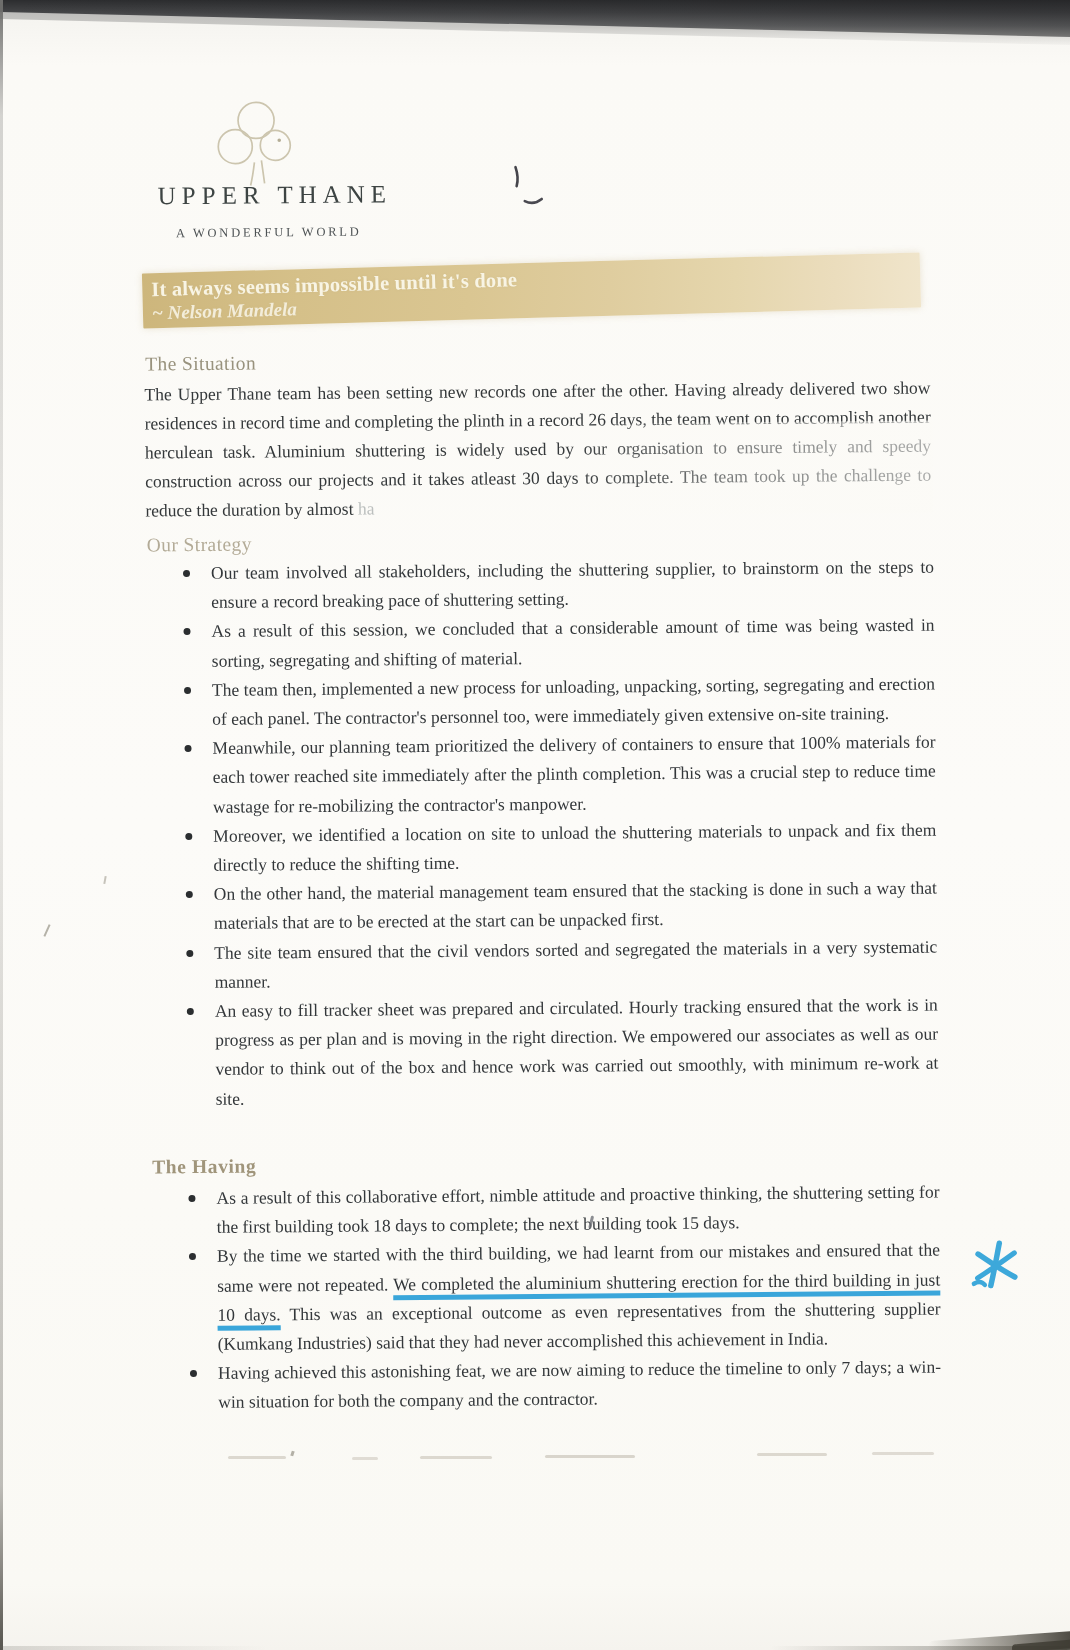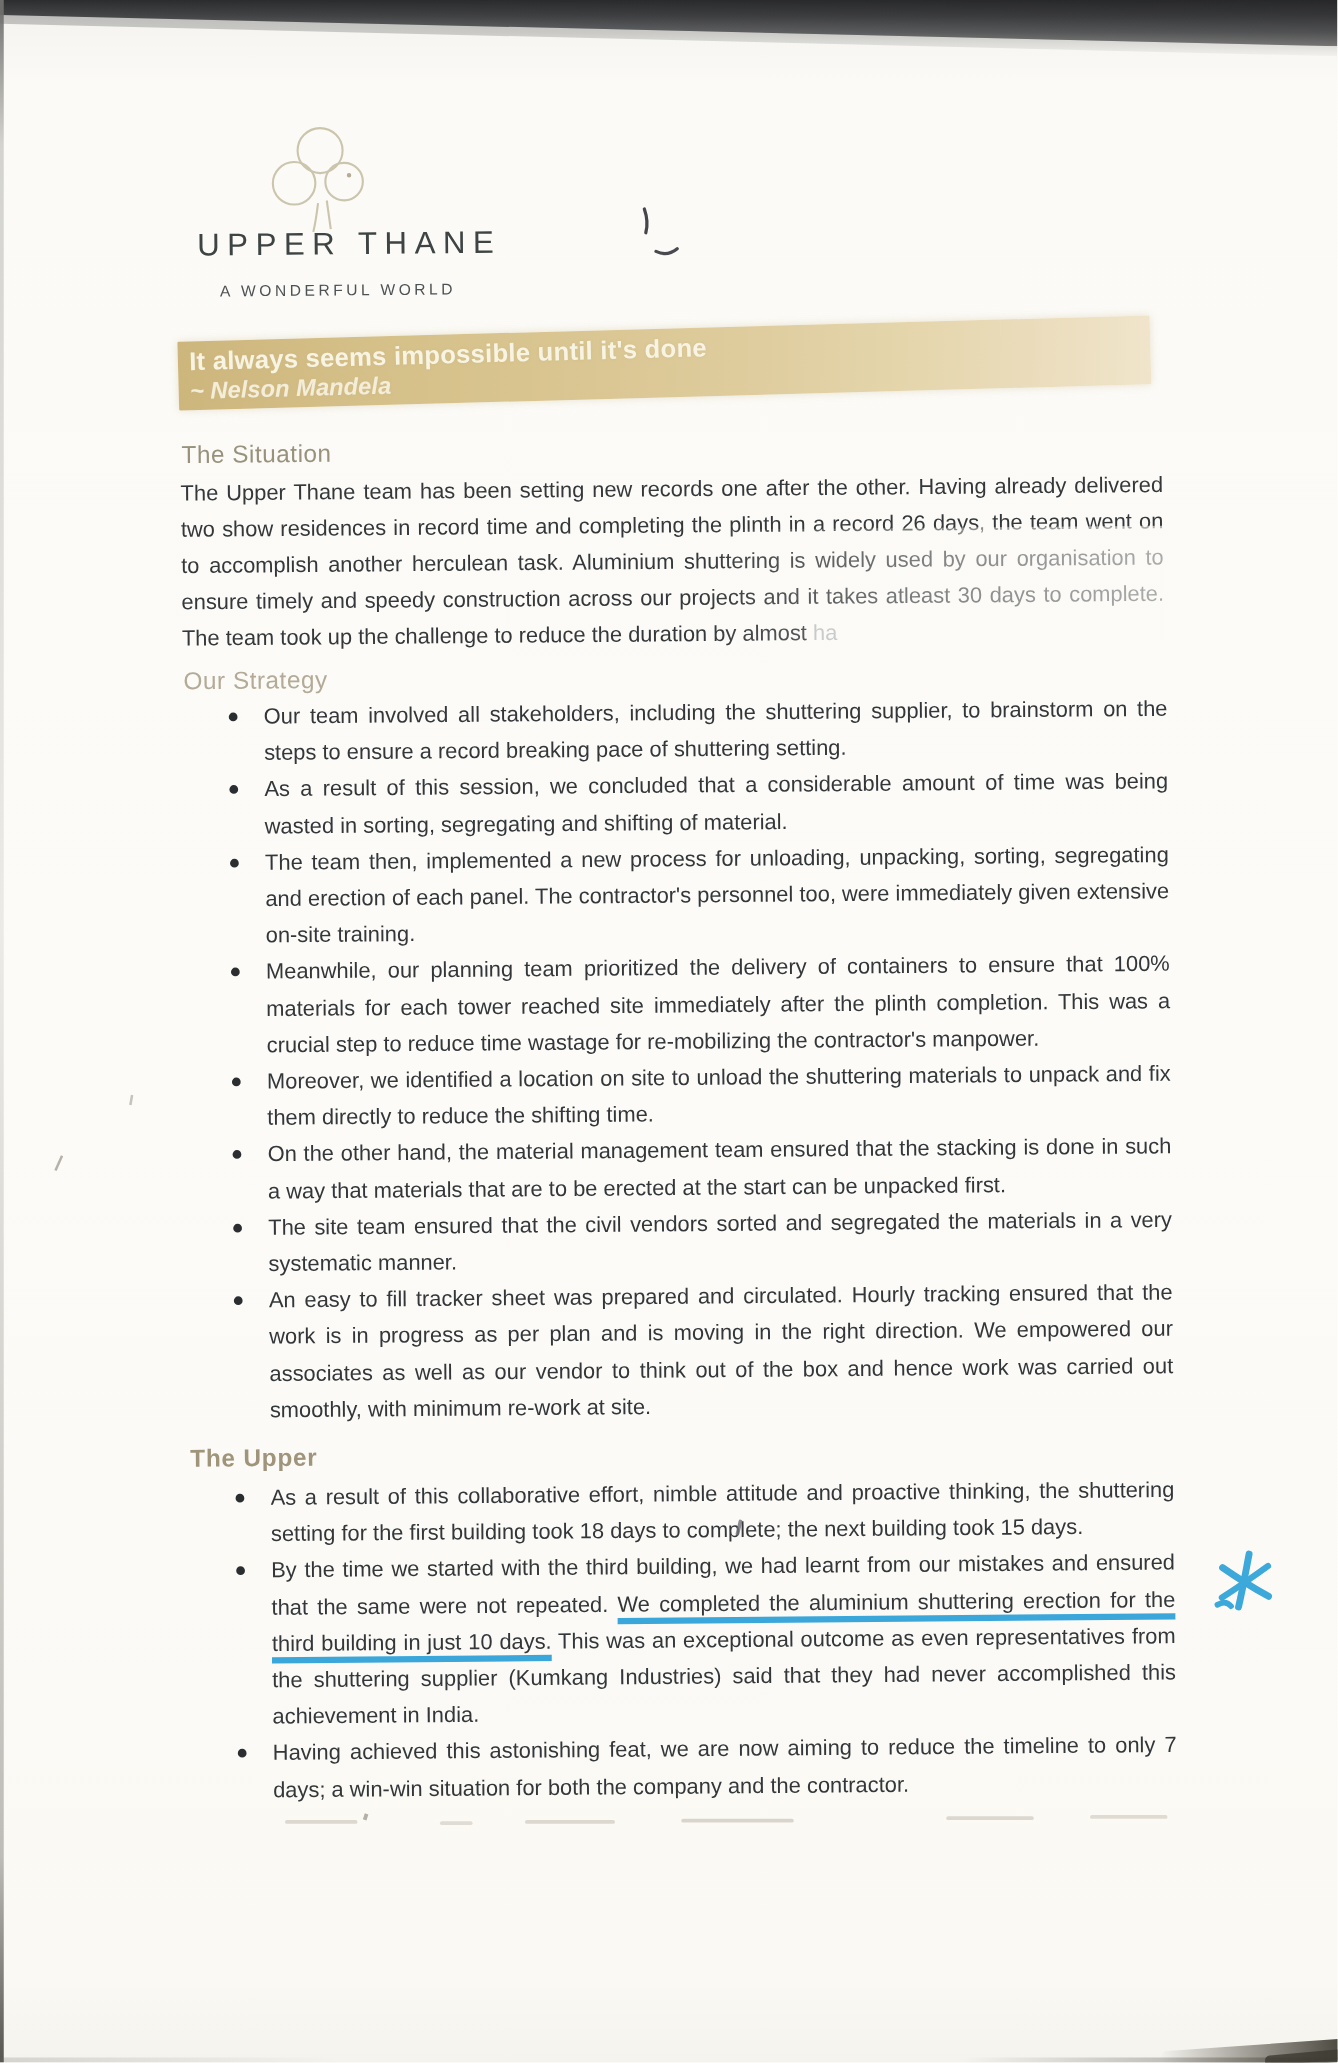--- a/index.html
+++ b/index.html
@@ -2,21 +2,21 @@
 <html><head>
 <meta charset="utf-8">
 <style>
   html,body{margin:0;padding:0;}
   body{
     width:1070px;height:1650px;overflow:hidden;position:relative;
     background:linear-gradient(180deg,#f3f2ee 0%,#fbfaf6 4%,#fcfbf8 50%,#faf9f4 96%,#f5f3ee 100%);
     font-family:"Liberation Sans", sans-serif;
     -webkit-font-smoothing:antialiased;
   }
-  .sheet{position:absolute;inset:0;}
+  .sheet{position:absolute;inset:0;font-family:Liberation Serif, serif;}
   
   .scan-top-soft{position:absolute;top:0;left:0;width:100%;height:48px;opacity:.55;
     background:linear-gradient(180deg,#7e7e7e 0%,#a5a5a3 55%,rgba(250,250,246,0) 100%);
     clip-path:polygon(0 0,100% 0,100% 45px,0 19px);}
   .scan-top{position:absolute;top:0;left:0;width:100%;height:42px;
     background:linear-gradient(180deg,#2c2d2f 0%,#454648 30%,#6f7071 62%,#a3a3a1 85%,rgba(250,250,246,0) 100%);
     clip-path:polygon(0 0,100% 0,100% 37px,0 12px);}
   .scan-top-right{position:absolute;top:0;left:0;width:100%;height:42px;
     background:linear-gradient(90deg,rgba(30,30,32,0) 0%,rgba(30,30,32,.38) 100%);
     clip-path:polygon(0 0,100% 0,100% 37px,0 12px);}
@@ -132,21 +132,21 @@
       <li><span class="dot"></span><span>Our team involved all stakeholders, including the shuttering supplier, to brainstorm on the steps to ensure a record breaking pace of shuttering setting.</span></li>
       <li><span class="dot"></span><span>As a result of this session, we concluded that a considerable amount of time was being wasted in sorting, segregating and shifting of material.</span></li>
       <li><span class="dot"></span><span>The team then, implemented a new process for unloading, unpacking, sorting, segregating and erection of each panel. The contractor's personnel too, were immediately given extensive on-site training.</span></li>
       <li><span class="dot"></span><span>Meanwhile, our planning team prioritized the delivery of containers to ensure that 100% materials for each tower reached site immediately after the plinth completion. This was a crucial step to reduce time wastage for re-mobilizing the contractor's manpower.</span></li>
       <li><span class="dot"></span><span>Moreover, we identified a location on site to unload the shuttering materials to unpack and fix them directly to reduce the shifting time.</span></li>
       <li><span class="dot"></span><span>On the other hand, the material management team ensured that the stacking is done in such a way that materials that are to be erected at the start can be unpacked first.</span></li>
       <li><span class="dot"></span><span>The site team ensured that the civil vendors sorted and segregated the materials in a very systematic manner.</span></li>
       <li><span class="dot"></span><span>An easy to fill tracker sheet was prepared and circulated. Hourly tracking ensured that the work is in progress as per plan and is moving in the right direction. We empowered our associates as well as our vendor to think out of the box and hence work was carried out smoothly, with minimum re-work at site.</span></li>
     </ul>
 
-    <div class="sec-heading" id="h-result">The Upper</div>
+    <div class="sec-heading" id="h-result">The Having</div>
     <ul class="blist" id="result-list">
       <li><span class="dot"></span><span>As a result of this collaborative effort, nimble attitude and proactive thinking, the shuttering setting for the first building took 18 days to complete; the next building took 15 days.</span></li>
       <li><span class="dot"></span><span><span>By the time we started with the third building, we had learnt from our mistakes and ensured that the same were not repeated. </span><span class="marked">We completed the aluminium shuttering erection for the third building in just 10 days.</span><span> This was an exceptional outcome as even representatives from the shuttering supplier (Kumkang Industries) said that they had never accomplished this achievement in India.</span></span></li>
       <li><span class="dot"></span><span>Having achieved this astonishing feat, we are now aiming to reduce the timeline to only 7 days; a win-win situation for both the company and the contractor.</span></li>
     </ul>
 
     <div class="mark-tick"></div>
   </div>
 
   <svg class="star-svg" width="48" height="54" viewBox="0 0 48 54" fill="none">

